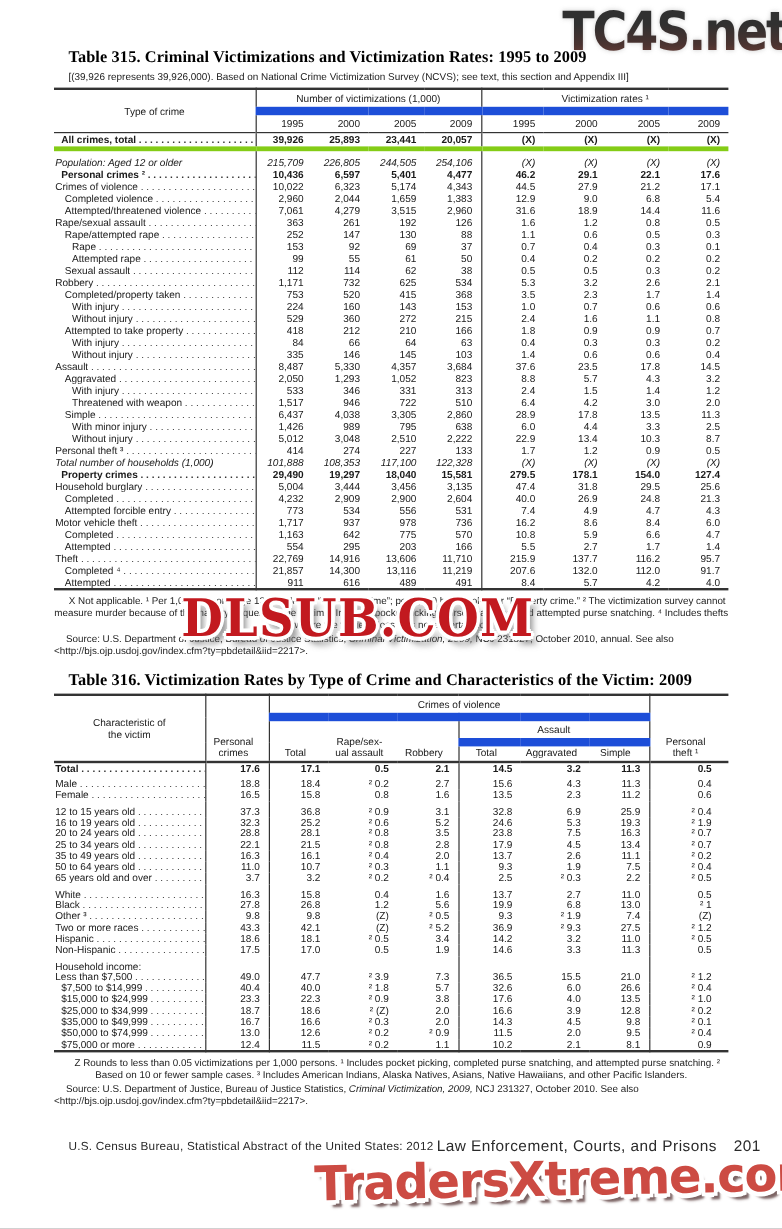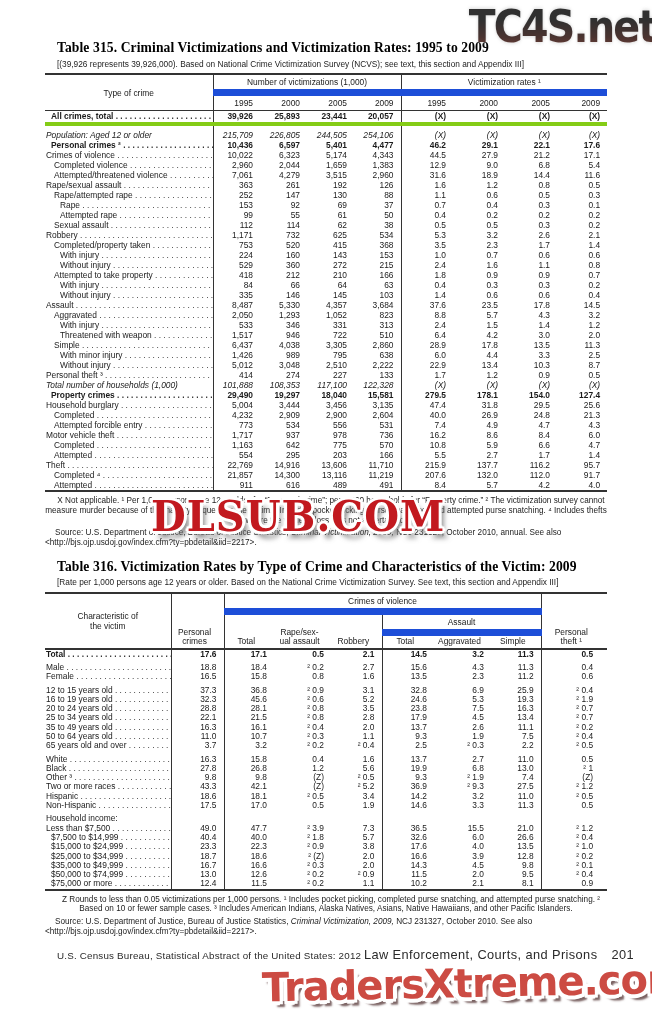--- a/index.html
+++ b/index.html
@@ -534,21 +534,20 @@
         </tr>
       </tbody>
   </table>
 
   <p class="fn first"><span>X Not applicable. ¹ Per 1,000 persons age 12 or older for “Personal crime”; per 1,000 households for “Property crime.” ² The victimization survey cannot measure murder because of the inability to question the victim. ³ Includes pocket picking, purse snatching, and attempted purse snatching. ⁴ Includes thefts where the value of loss was not ascertained.</span></p>
   <p class="fn"><span>Source: U.S. Department of Justice, Bureau of Justice Statistics, </span><i>Criminal Victimization, 2009,</i><span> NCJ 231327, October 2010, annual. See also &lt;http://bjs.ojp.usdoj.gov/index.cfm?ty=pbdetail&amp;iid=2217&gt;.</span></p>
 
   <div class="wm-mid">DLSUB.COM</div>
 
   <h2 class="tbl-title">Table 316. Victimization Rates by Type of Crime and Characteristics of the Victim: 2009</h2>
-  <p class="tbl-note">[Rate per 1,000 persons age 12 years or older. Based on the National Crime Victimization Survey. See text, this section and Appendix III]</p>
 
   <table id="t316">
     <colgroup>
       <col style="width:126px">
         <col style="width:53px">
         <col style="width:50px">
         <col style="width:57px">
         <col style="width:51px">
       <col style="width:52px">
         <col style="width:57px">
@@ -619,21 +618,21 @@
           <td class="val">² 0.9</td>
           <td class="val">3.1</td>
           <td class="val vl">32.8</td>
           <td class="val">6.9</td>
           <td class="val">25.9</td>
           <td class="val vl">² 0.4</td>
         </tr>
         <tr class="">
           <td class="stub ind0"><span>16 to 19 years old</span><span class="dots"></span></td>
           <td class="val vl">32.3</td>
-          <td class="val vl">45.6</td>
+          <td class="val vl">25.2</td>
           <td class="val">² 0.6</td>
           <td class="val">5.2</td>
           <td class="val vl">24.6</td>
           <td class="val">5.3</td>
           <td class="val">19.3</td>
           <td class="val vl">² 1.9</td>
         </tr>
         <tr class="">
           <td class="stub ind0"><span>20 to 24 years old</span><span class="dots"></span></td>
           <td class="val vl">28.8</td>

